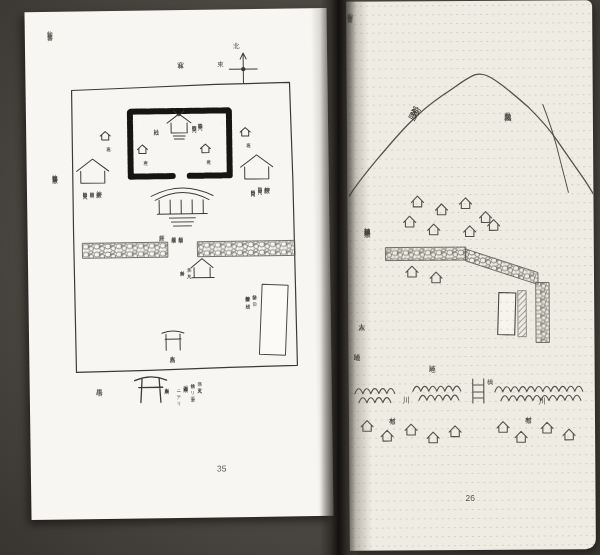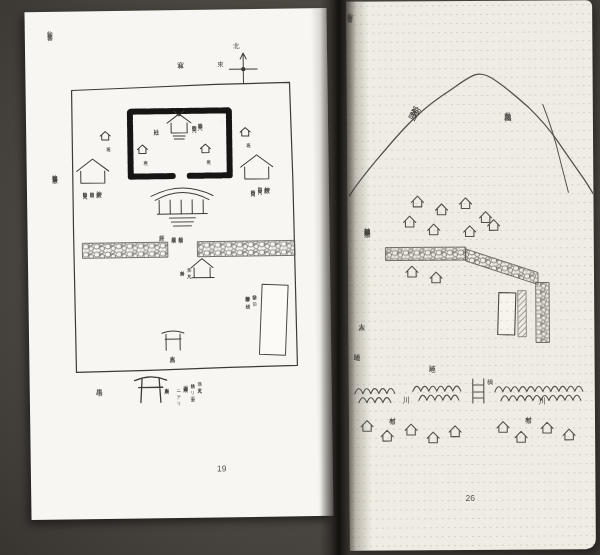--- a/index.html
+++ b/index.html
@@ -178,21 +178,21 @@
 
     <div class="vtext fs5" style="left:140px;top:341px">大鳥居</div>
     <div class="vtext fs6" style="left:66px;top:372px">馬場</div>
 
     <div class="vtext fs4" style="left:134px;top:374px">木製鳥居</div>
     <div class="vtext fs4" style="left:167px;top:368px">高サ丈五尺</div>
     <div class="vtext fs4" style="left:160px;top:370px">社前ヨリ二丁東</div>
     <div class="vtext fs4" style="left:153px;top:372px">国道迄家続</div>
     <div class="vtext fs4" style="left:146px;top:376px">ニアリ</div>
 
-    <div class="htext fs8" style="left:186px;top:455px;color:#55524e">19</div>
+    <div class="htext fs8" style="left:186px;top:455px;color:#55524e">35</div>
   </div>
 
   <div class="page page-right">
 
     <svg width="246" height="549" viewBox="0 0 246 549" fill="none" stroke="#55524c" stroke-width="1.1" stroke-linecap="round" stroke-linejoin="round">
       <defs>
         <pattern id="cob2" width="11" height="8" patternUnits="userSpaceOnUse">
           <ellipse cx="3" cy="3.5" rx="3" ry="2.6" fill="none" stroke="#5a5752" stroke-width=".7"></ellipse>
           <ellipse cx="8.5" cy="5.5" rx="2.6" ry="2.1" fill="none" stroke="#5a5752" stroke-width=".7"></ellipse>
           <ellipse cx="8" cy="1.2" rx="2.2" ry="1.5" fill="none" stroke="#5a5752" stroke-width=".7"></ellipse>

